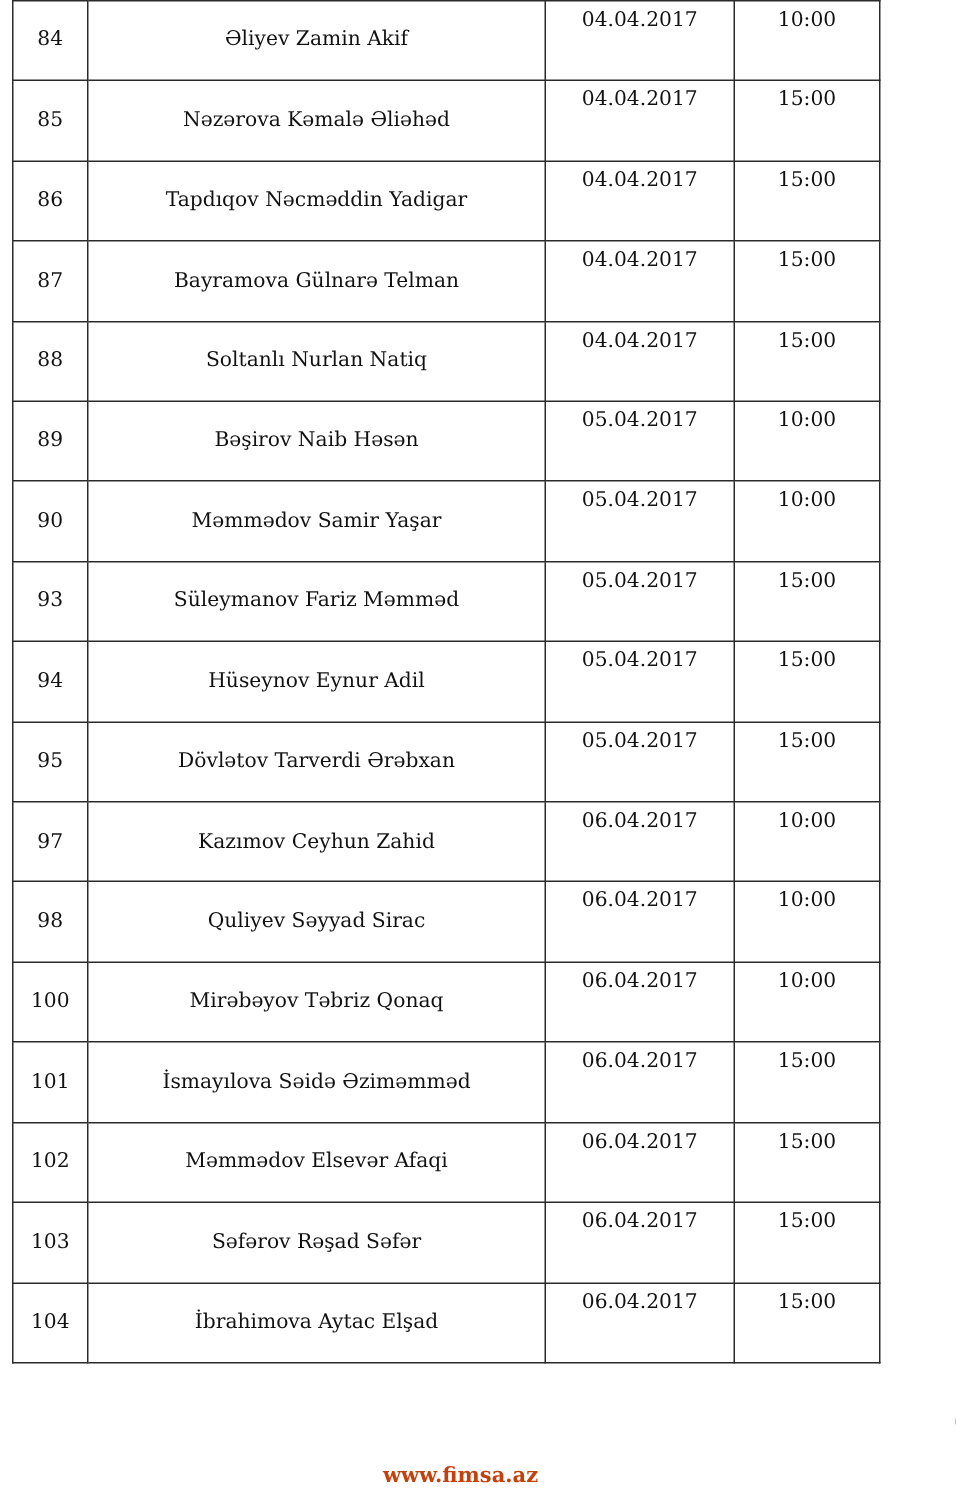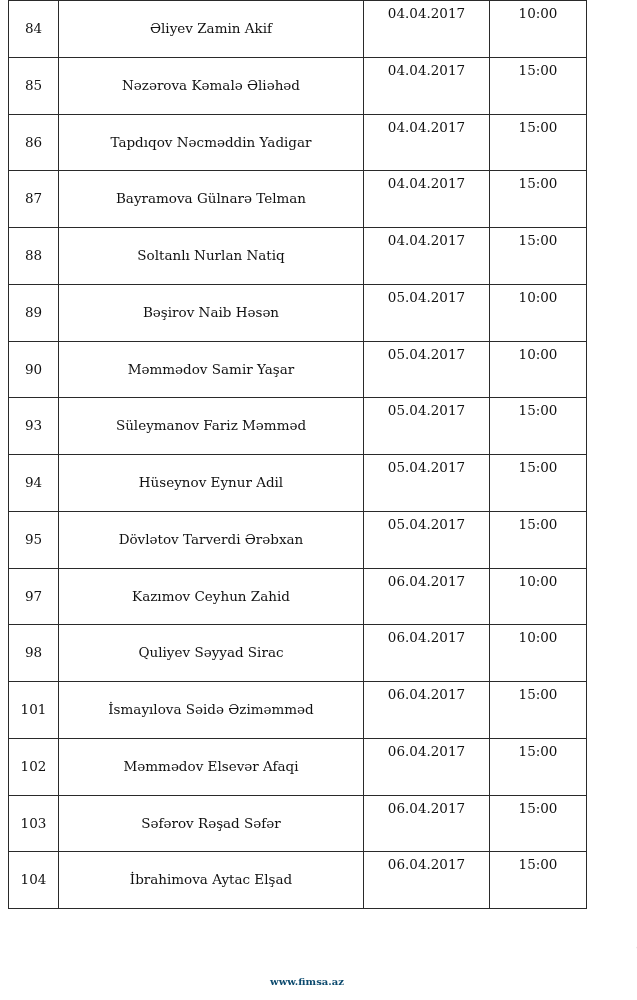--- a/index.html
+++ b/index.html
@@ -59,22 +59,22 @@
     color: #111111;
   }
   .footer-url {
     position: absolute;
     top: 976px;
     left: 0;
     width: 614px;
     text-align: center;
     font-family: "DejaVu Serif", "Liberation Serif", serif;
     font-weight: bold;
-    font-size: 10px;
-    color: #0c4a6e;
+    font-size: 14px;
+    color: #c2410c;
   }
 </style>
 </head>
 <body>
 
 <div class="page">
 
   <table class="schedule">
     <colgroup>
       <col class="c-number">
@@ -149,20 +149,26 @@
           <td class="col-date">06.04.2017</td>
           <td class="col-time">10:00</td>
         </tr>
         <tr>
           <td class="col-number">98</td>
           <td class="col-name">Quliyev Səyyad Sirac</td>
           <td class="col-date">06.04.2017</td>
           <td class="col-time">10:00</td>
         </tr>
         <tr>
+          <td class="col-number">100</td>
+          <td class="col-name">Mirəbəyov Təbriz Qonaq</td>
+          <td class="col-date">06.04.2017</td>
+          <td class="col-time">10:00</td>
+        </tr>
+        <tr>
           <td class="col-number">101</td>
           <td class="col-name">İsmayılova Səidə Əziməmməd</td>
           <td class="col-date">06.04.2017</td>
           <td class="col-time">15:00</td>
         </tr>
         <tr>
           <td class="col-number">102</td>
           <td class="col-name">Məmmədov Elsevər Afaqi</td>
           <td class="col-date">06.04.2017</td>
           <td class="col-time">15:00</td>

